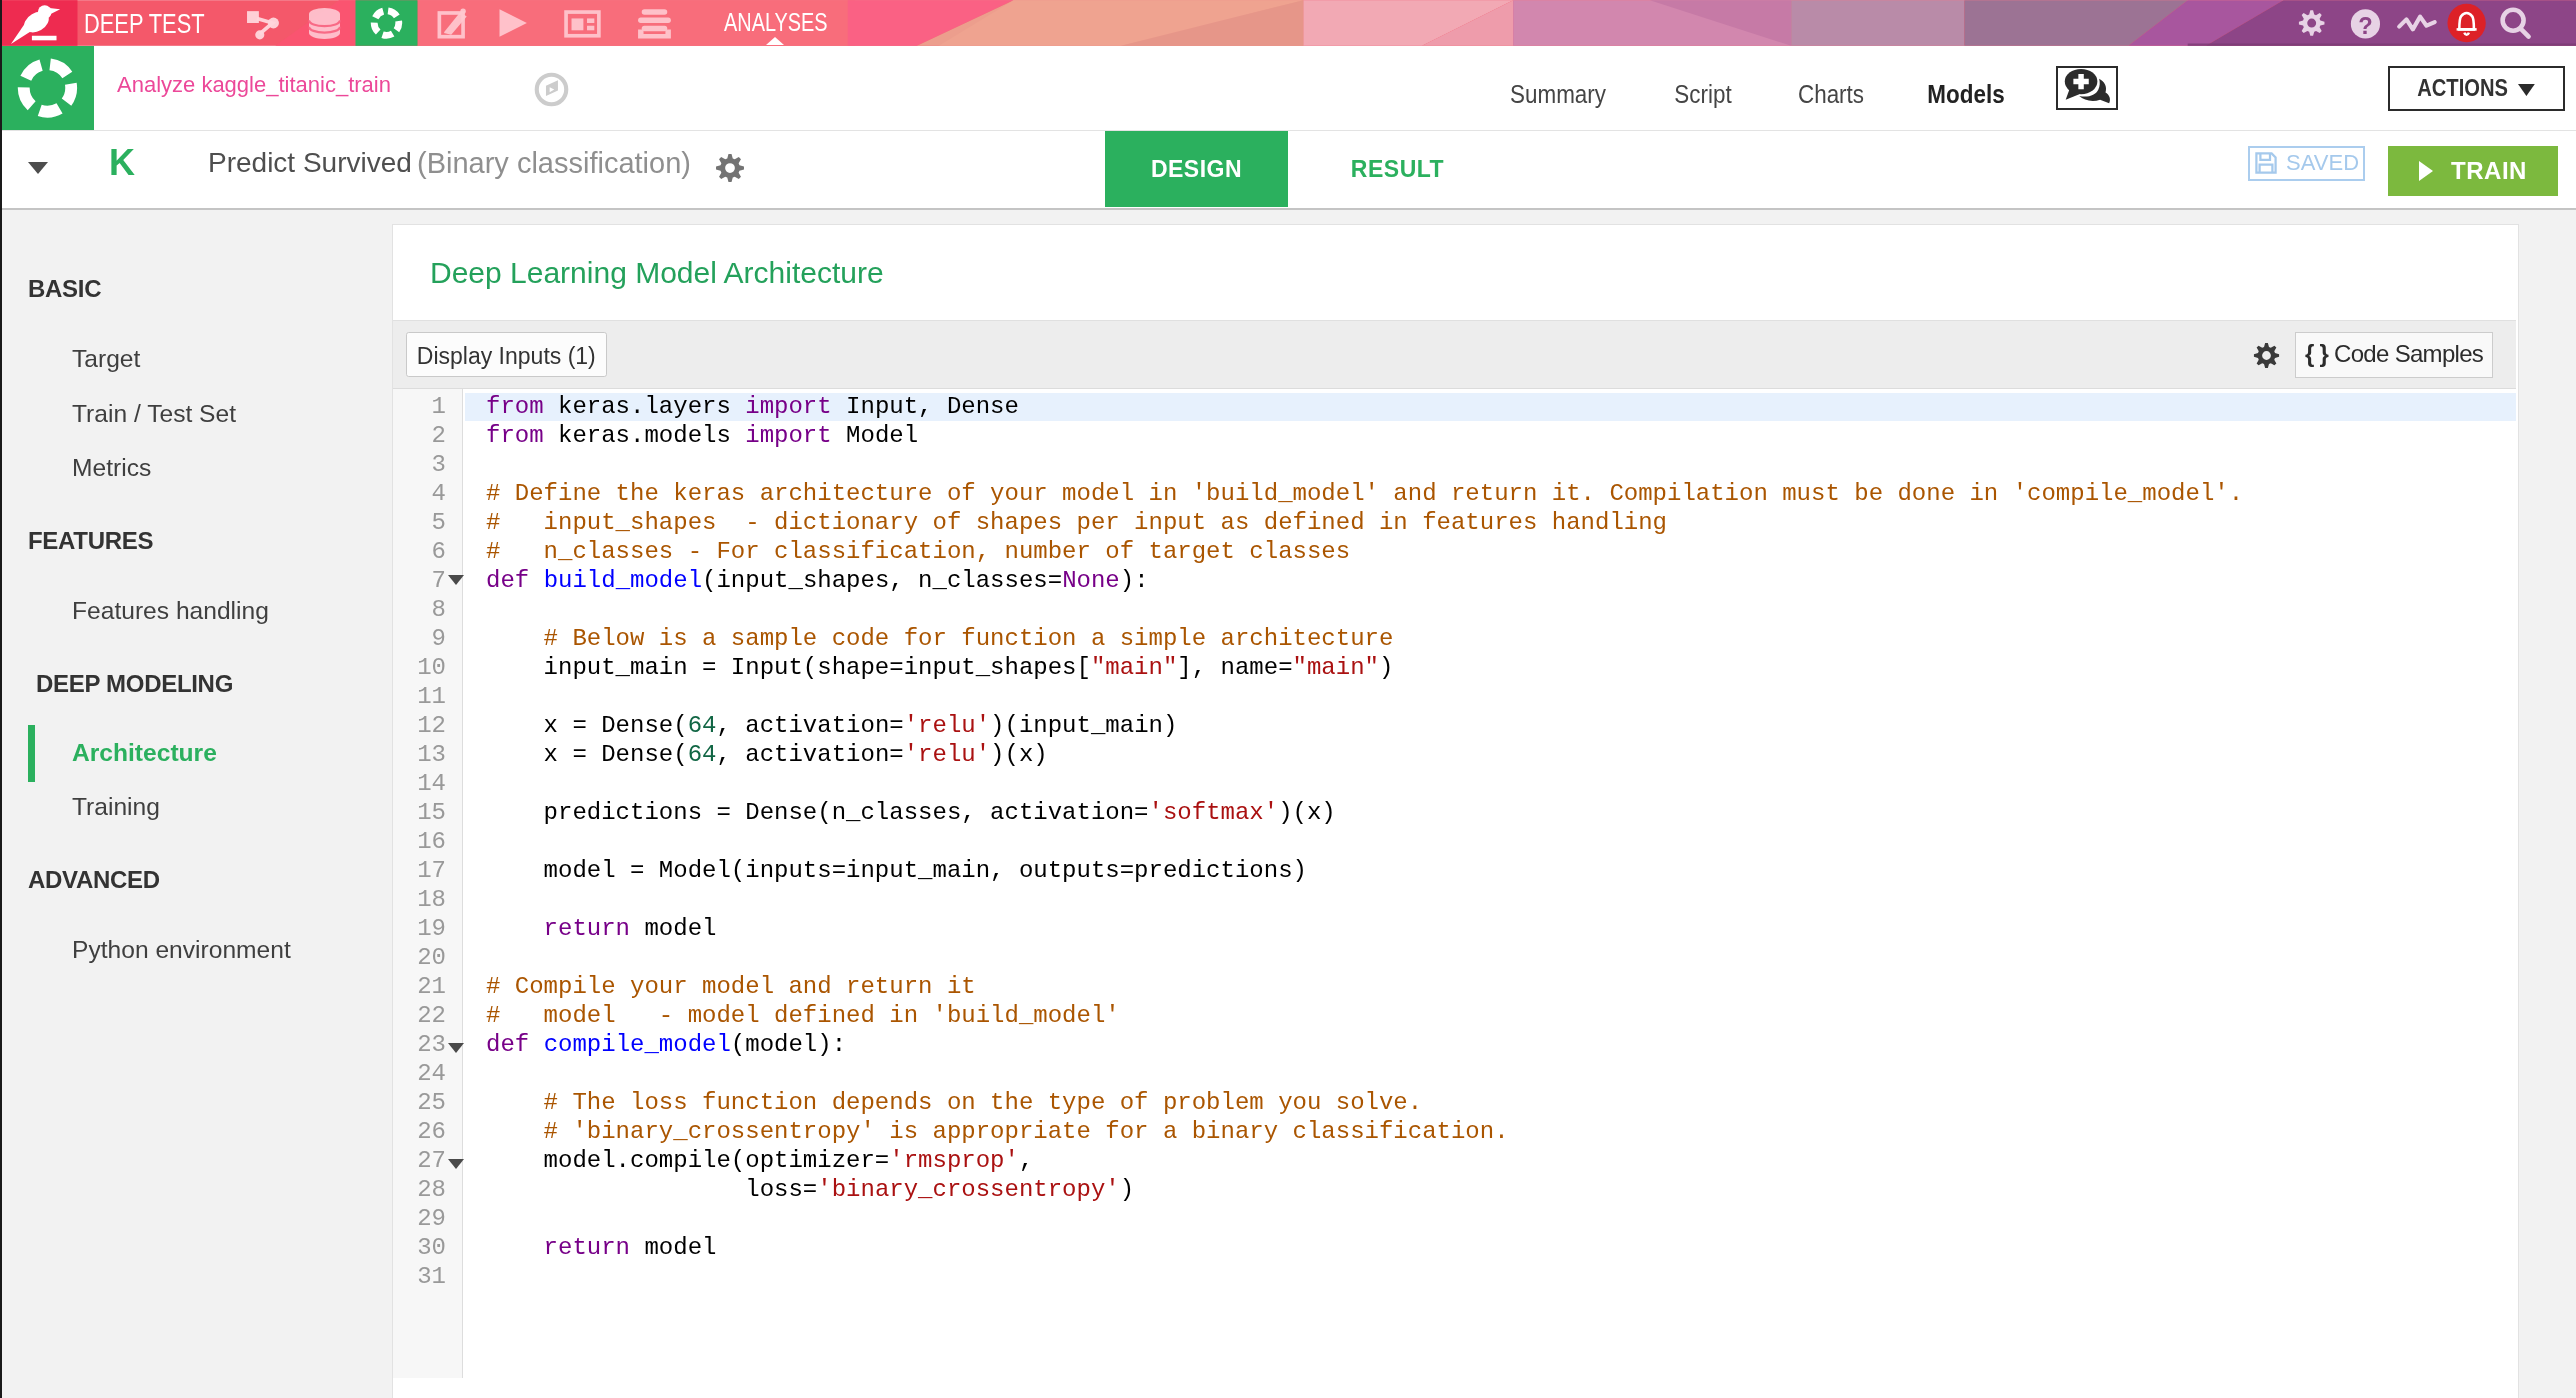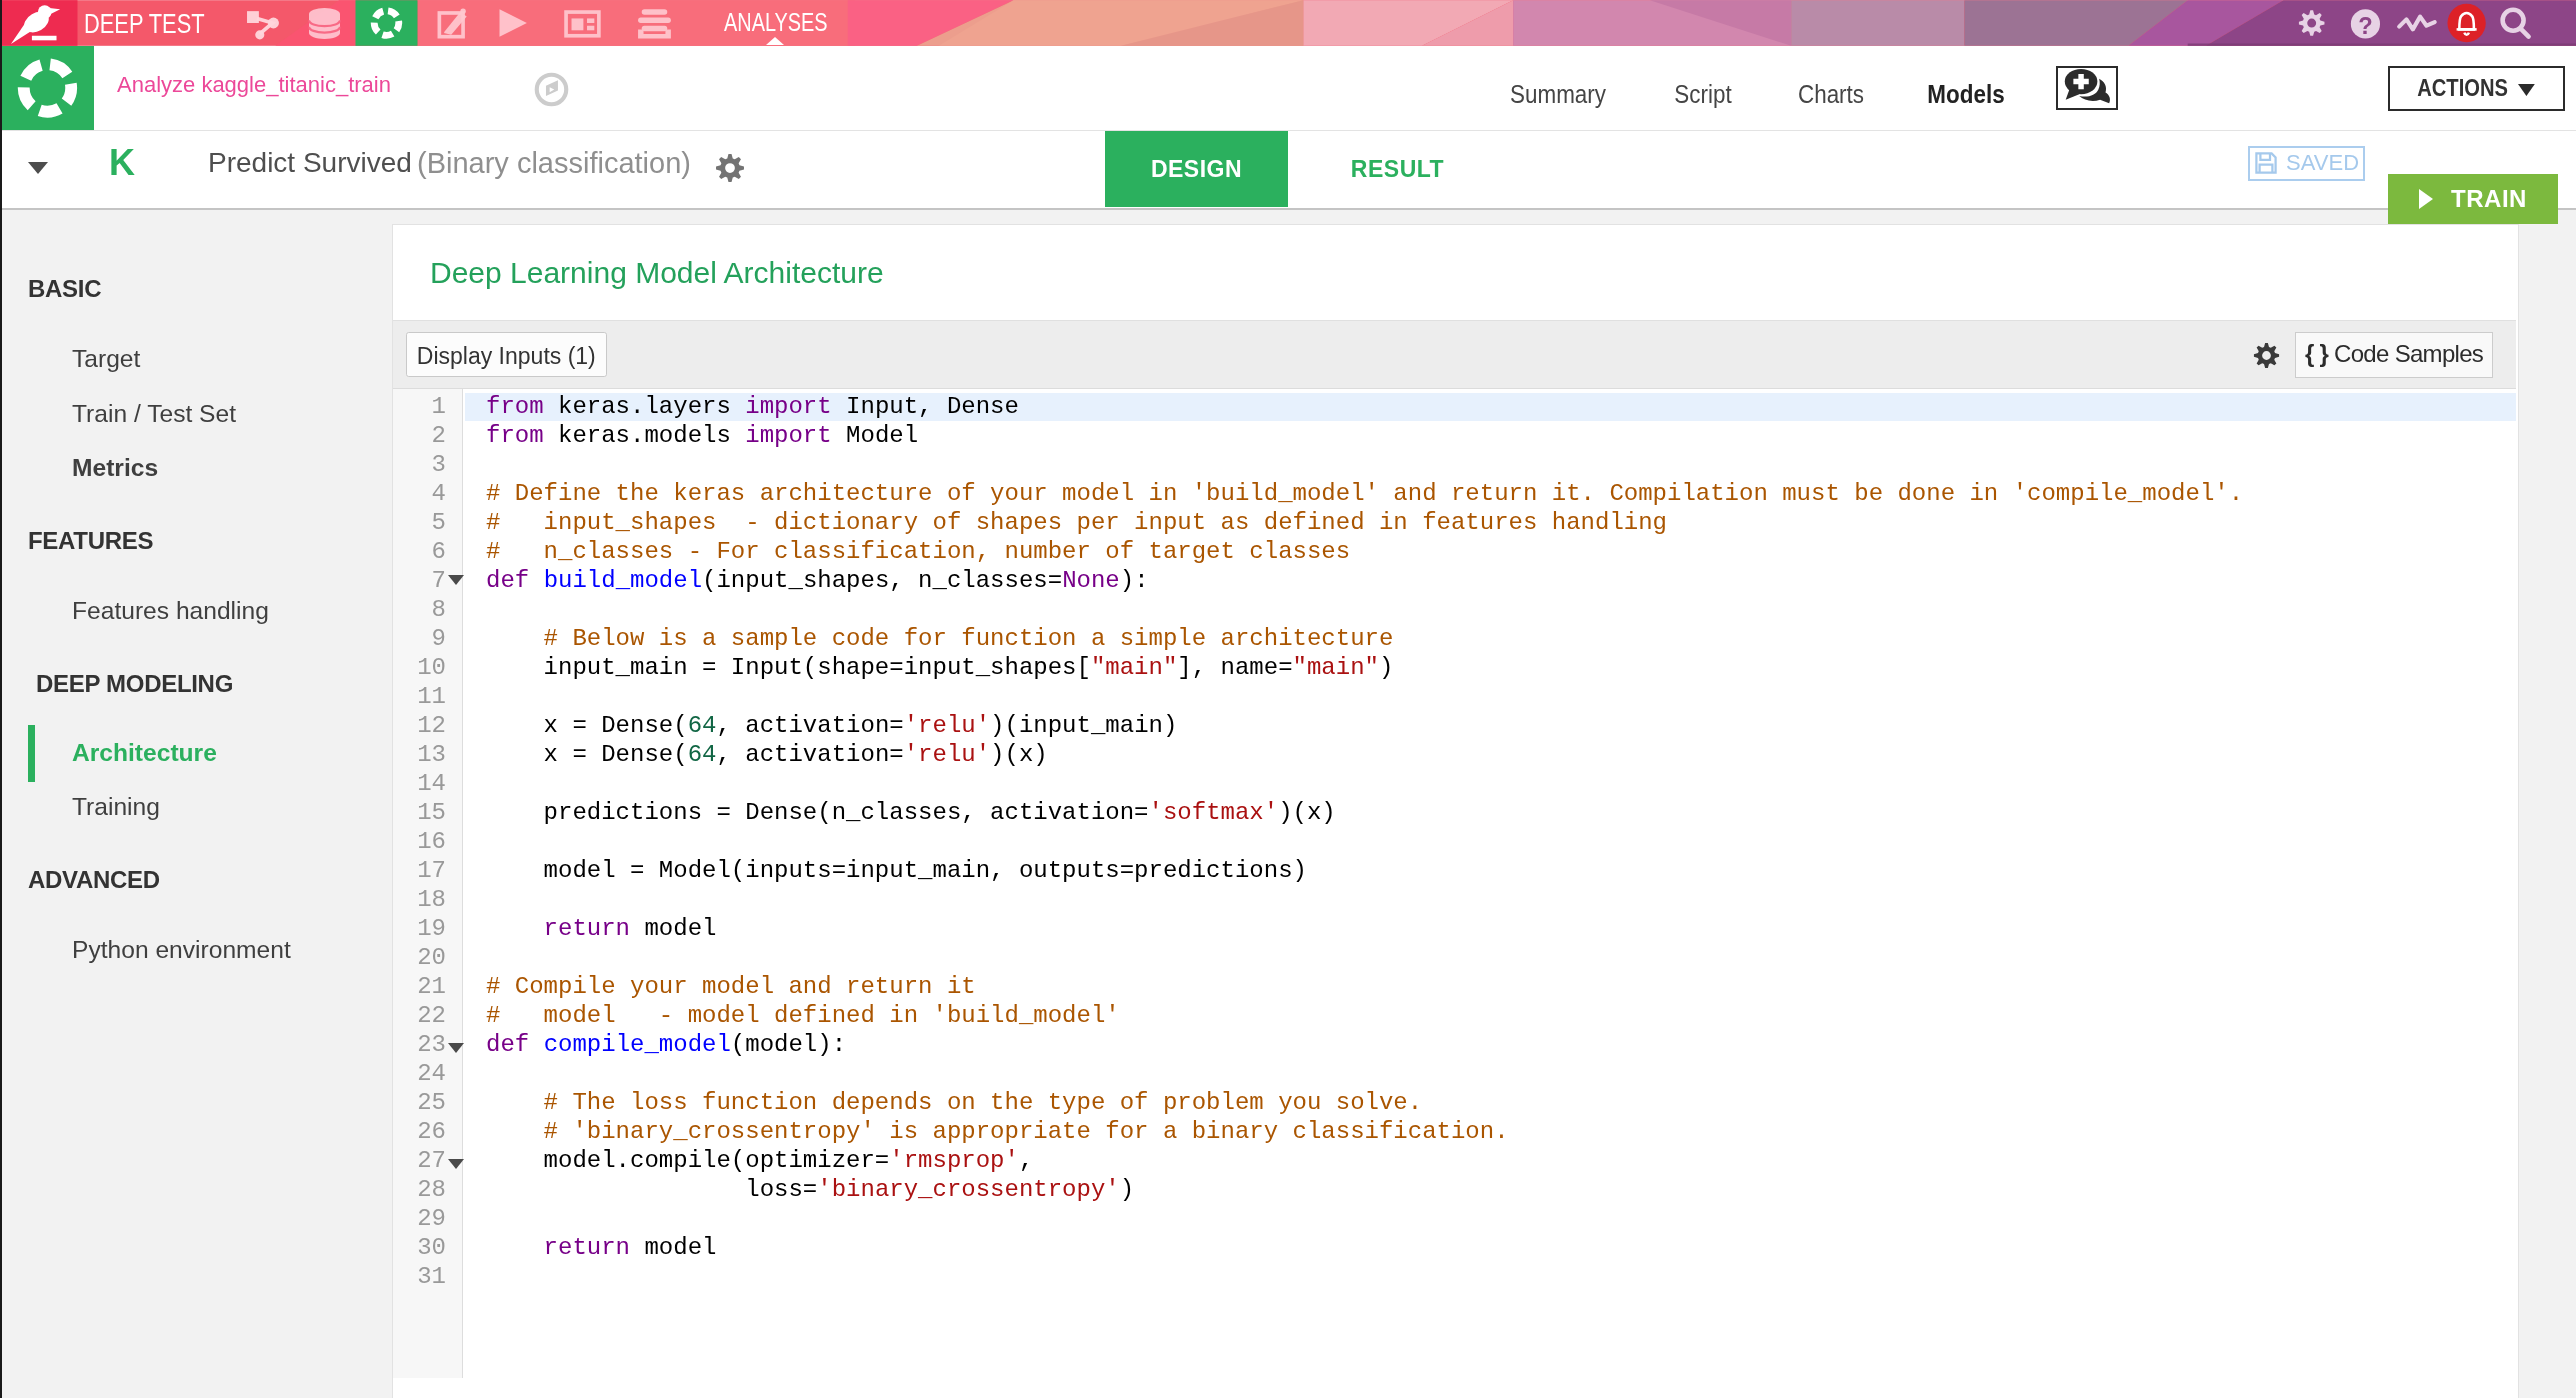--- a/index.html
+++ b/index.html
@@ -22,21 +22,21 @@
 #actions{position:absolute;left:2388px;top:20px;width:177px;height:45px;border:2.7px solid #2b2b2b;background:#fff;color:#333;font-size:24px;font-weight:bold;text-align:center;line-height:40px;letter-spacing:0px;}
 
 #bar3{left:0;top:130px;width:2576px;height:80px;background:#fff;border-top:1.8px solid #e3e3e3;border-bottom:2.7px solid #c4c4c4;}
 #b3caret{position:absolute;left:28px;top:31px;width:0;height:0;border-left:10px solid transparent;border-right:10px solid transparent;border-top:12.8px solid #4d4d4d;}
 #b3k{position:absolute;left:109px;top:11px;font-size:36px;font-weight:bold;color:#2bb05e;}
 #b3name{position:absolute;left:208px;top:15.5px;font-size:28px;color:#4f4f4f;}
 #b3sub{position:absolute;left:417px;top:15.5px;font-size:29px;color:#8f8f8f;}
 #design{position:absolute;left:1105px;top:0px;width:183px;height:76px;background:#2bb05e;color:#fff;font-weight:bold;font-size:23px;text-align:center;line-height:76px;letter-spacing:0.5px;}
 #result{position:absolute;left:1343px;top:0px;width:109px;height:76px;color:#2bb05e;font-weight:bold;font-size:23px;text-align:center;line-height:76px;letter-spacing:0.5px;}
 #saved{position:absolute;left:2248px;top:14.6px;width:117px;height:35px;border:2.7px solid #abcdee;color:#a5c9ec;font-size:22px;background:#fff;display:flex;align-items:center;justify-content:center;white-space:nowrap;}
-#train{position:absolute;left:2388px;top:14.6px;width:170px;height:50px;background:#7cb93e;color:#fff;font-size:24px;font-weight:bold;letter-spacing:0.5px;display:flex;align-items:center;justify-content:center;white-space:nowrap;margin-top:28px;}
+#train{position:absolute;left:2388px;top:14.6px;width:170px;height:50px;background:#7cb93e;color:#fff;font-size:24px;font-weight:bold;letter-spacing:0.5px;display:flex;align-items:center;justify-content:center;white-space:nowrap;}
 
 #side{left:0;top:211px;width:392px;height:1188px;background:#f2f2f2;}
 .shead{position:absolute;left:28px;font-size:24px;font-weight:bold;color:#333;letter-spacing:-0.3px;}
 .sitem{position:absolute;left:72px;font-size:24.6px;color:#3f3f3f;}
 #arch{color:#2bb05e;font-weight:bold;}
 #archbar{position:absolute;left:28px;top:514px;width:7.3px;height:57px;background:#2bb05e;}
 
 #panel{left:392px;top:224px;width:2127px;height:1174px;background:#fff;border:1.8px solid #e2e2e2;border-bottom:none;}
 #ptitle{position:absolute;left:37px;top:31px;font-size:30px;font-weight:500;color:#24a15b;}
 #toolbar{position:absolute;left:0px;top:95px;width:2123px;height:69px;background:#ededed;border-top:1.8px solid #e0e0e0;border-bottom:1.8px solid #dcdcdc;}
@@ -201,21 +201,21 @@
   <div id="train">
     <span style="display:inline-block;width:0;height:0;border-left:14.6px solid #fff;border-top:10px solid transparent;border-bottom:10px solid transparent;margin-right:18px;flex:none;"></span>
         <span>TRAIN</span>
   </div>
 </div>
 
 <div class="abs" id="side">
   <div class="shead" style="top:64px;">BASIC</div>
   <div class="sitem" style="top:134px;">Target</div>
   <div class="sitem" style="top:189px;">Train / Test Set</div>
-  <div class="sitem" style="top:243px;font-weight:bold;">Metrics</div>
+  <div class="sitem" style="top:243px;">Metrics</div>
   <div class="shead" style="top:316px;">FEATURES</div>
   <div class="sitem" style="top:386px;">Features handling</div>
   <div class="shead" style="top:459px;margin-left:8px;">DEEP MODELING</div>
   <div class="sitem" id="arch" style="top:528px;">Architecture</div>
   <div id="archbar"></div>
   <div class="sitem" style="top:582px;">Training</div>
   <div class="shead" style="top:655px;">ADVANCED</div>
   <div class="sitem" style="top:725px;">Python environment</div>
 </div>
 

